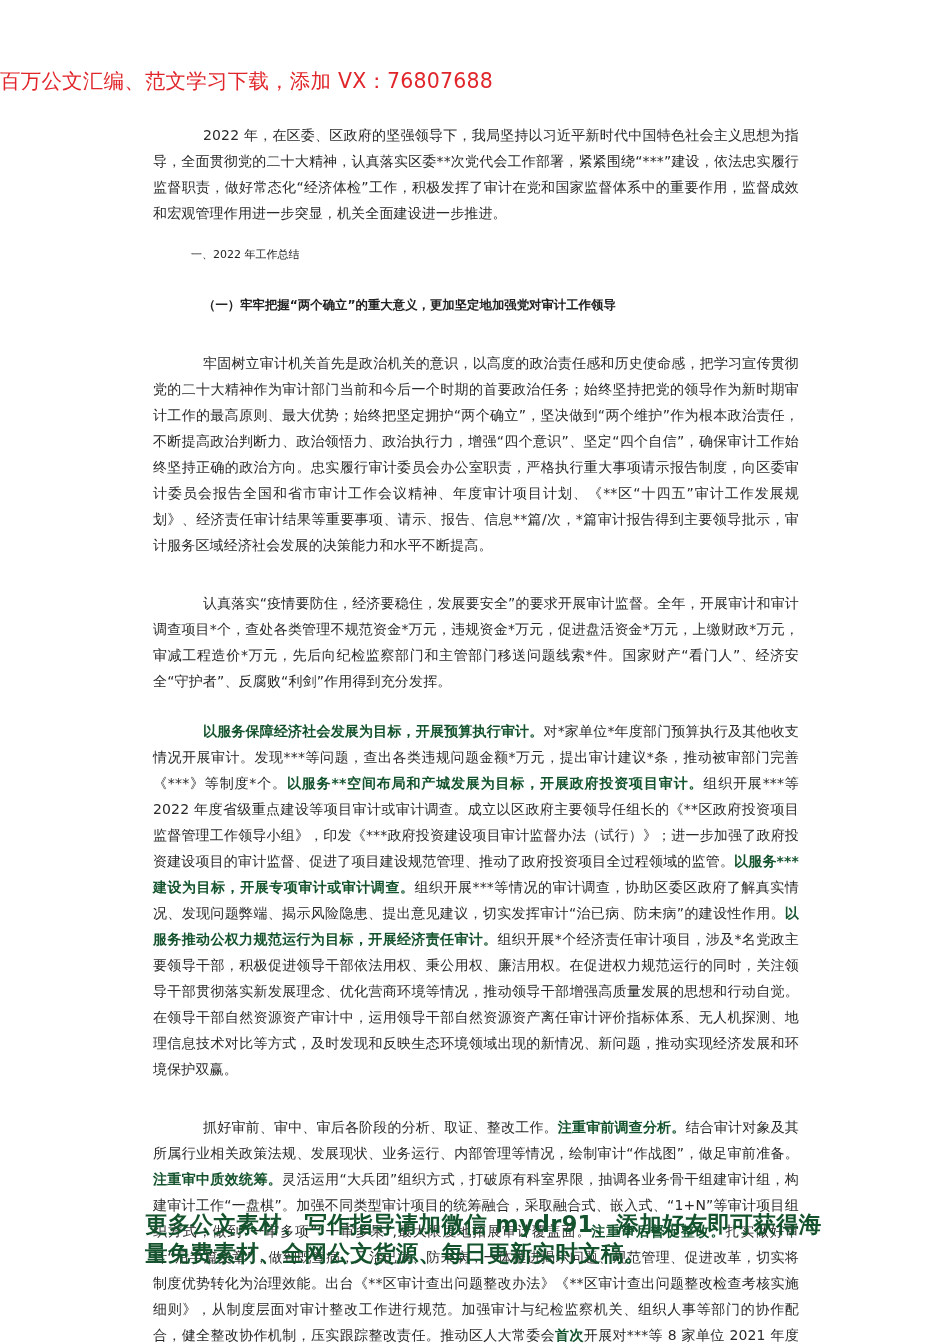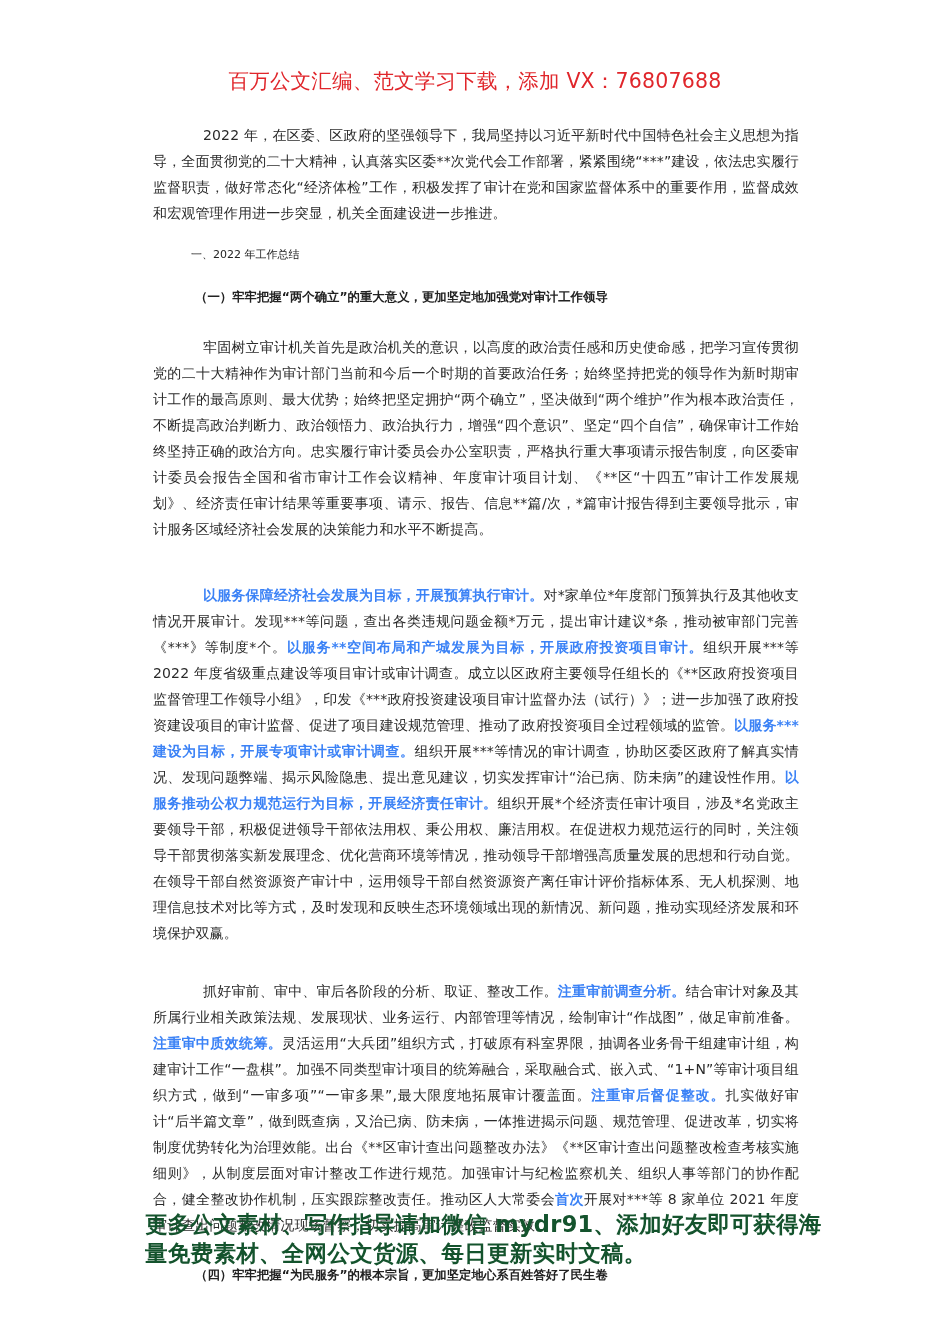--- a/index.html
+++ b/index.html
@@ -1,44 +1,45 @@
 <!DOCTYPE html>
 <html><head>
 <meta charset="utf-8">
 <style>
   html, body { margin: 0; padding: 0; background: #ffffff; }
   body { width: 950px; height: 1344px; position: relative; overflow: hidden;
          font-family: "DejaVu Sans", "Liberation Sans", sans-serif; color: #222; }
   .page { position: absolute; left: 145px; top: 0; width: 662px; }
-  .banner { position: absolute; left: 0; top: 64px; width: 950px; text-align: center;
+  .banner { position: absolute; left: 0; top: 64px; width: 950px; 
             color: #e0262b; font-size: 20.5px; line-height: 34px; letter-spacing: 0.2px; }
   .para { font-size: 14px; line-height: 26px; text-indent: 50px; margin: 8px;
           text-align: justify; color: #2a2a2a; letter-spacing: 0.15px; }
-  .para b { font-weight: bold; color: #3b82f6; }
+  .para b { font-weight: bold; color: #14532d; }
   .h1 { font-size: 11px; line-height: 26px; margin: 0; padding-left: 46px; color: #222; font-weight: normal; }
-  .h2 { font-size: 12.4px; line-height: 26px; margin: 8px; padding-left: 42px; color: #222; font-weight: bold; }
+  .h2 { font-size: 12.4px; line-height: 26px; margin: 16px; padding-left: 42px; color: #222; font-weight: bold; }
   .gap { height: 8px; }
   .footer { position: absolute; left: 145px; top: 1210px; width: 680px;
             font-size: 22.5px; line-height: 29px; font-weight: bold; color: #14532d; letter-spacing: 0.3px; }
 </style>
 </head>
 <body>
 
 <div class="banner">百万公文汇编、范文学习下载，添加 VX：76807688</div>
 
 <div class="page" style="top:114px;">
   <p class="para">2022 年，在区委、区政府的坚强领导下，我局坚持以习近平新时代中国特色社会主义思想为指导，全面贯彻党的二十大精神，认真落实区委**次党代会工作部署，紧紧围绕“***”建设，依法忠实履行监督职责，做好常态化“经济体检”工作，积极发挥了审计在党和国家监督体系中的重要作用，监督成效和宏观管理作用进一步突显，机关全面建设进一步推进。</p>
   <div class="gap"></div>
   <p class="h1">一、2022 年工作总结</p>
   <div class="gap"></div>
   <p class="h2">（一）牢牢把握“两个确立”的重大意义，更加坚定地加强党对审计工作领导</p>
   <div class="gap"></div>
   <p class="para">牢固树立审计机关首先是政治机关的意识，以高度的政治责任感和历史使命感，把学习宣传贯彻党的二十大精神作为审计部门当前和今后一个时期的首要政治任务；始终坚持把党的领导作为新时期审计工作的最高原则、最大优势；始终把坚定拥护“两个确立”，坚决做到“两个维护”作为根本政治责任，不断提高政治判断力、政治领悟力、政治执行力，增强“四个意识”、坚定“四个自信”，确保审计工作始终坚持正确的政治方向。忠实履行审计委员会办公室职责，严格执行重大事项请示报告制度，向区委审计委员会报告全国和省市审计工作会议精神、年度审计项目计划、《**区“十四五”审计工作发展规划》、经济责任审计结果等重要事项、请示、报告、信息**篇/次，*篇审计报告得到主要领导批示，审计服务区域经济社会发展的决策能力和水平不断提高。</p>
   <div class="gap"></div>
   <div class="gap"></div>
+  <p class="para">认真落实“疫情要防住，经济要稳住，发展要安全”的要求开展审计监督。全年，开展审计和审计调查项目*个，查处各类管理不规范资金*万元，违规资金*万元，促进盘活资金*万元，上缴财政*万元，审减工程造价*万元，先后向纪检监察部门和主管部门移送问题线索*件。国家财产“看门人”、经济安全“守护者”、反腐败“利剑”作用得到充分发挥。</p>
   <div class="gap"></div>
   <p class="para"><b>以服务保障经济社会发展为目标，开展预算执行审计。</b><span>对*家单位*年度部门预算执行及其他收支情况开展审计。发现***等问题，查出各类违规问题金额*万元，提出审计建议*条，推动被审部门完善《***》等制度*个。</span><b>以服务**空间布局和产城发展为目标，开展政府投资项目审计。</b><span>组织开展***等 2022 年度省级重点建设等项目审计或审计调查。成立以区政府主要领导任组长的《**区政府投资项目监督管理工作领导小组》，印发《***政府投资建设项目审计监督办法（试行）》；进一步加强了政府投资建设项目的审计监督、促进了项目建设规范管理、推动了政府投资项目全过程领域的监管。</span><b>以服务***建设为目标，开展专项审计或审计调查。</b><span>组织开展***等情况的审计调查，协助区委区政府了解真实情况、发现问题弊端、揭示风险隐患、提出意见建议，切实发挥审计“治已病、防未病”的建设性作用。</span><b>以服务推动公权力规范运行为目标，开展经济责任审计。</b><span>组织开展*个经济责任审计项目，涉及*名党政主要领导干部，积极促进领导干部依法用权、秉公用权、廉洁用权。在促进权力规范运行的同时，关注领导干部贯彻落实新发展理念、优化营商环境等情况，推动领导干部增强高质量发展的思想和行动自觉。在领导干部自然资源资产审计中，运用领导干部自然资源资产离任审计评价指标体系、无人机探测、地理信息技术对比等方式，及时发现和反映生态环境领域出现的新情况、新问题，推动实现经济发展和环境保护双赢。</span></p>
   <div class="gap"></div>
   <div class="gap"></div>
   <p class="para"><span>抓好审前、审中、审后各阶段的分析、取证、整改工作。</span><b>注重审前调查分析。</b><span>结合审计对象及其所属行业相关政策法规、发展现状、业务运行、内部管理等情况，绘制审计“作战图”，做足审前准备。</span><b>注重审中质效统筹。</b><span>灵活运用“大兵团”组织方式，打破原有科室界限，抽调各业务骨干组建审计组，构建审计工作“一盘棋”。加强不同类型审计项目的统筹融合，采取融合式、嵌入式、“1+N”等审计项目组织方式，做到“一审多项”“一审多果”,最大限度地拓展审计覆盖面。</span><b>注重审后督促整改。</b><span>扎实做好审计“后半篇文章”，做到既查病，又治已病、防未病，一体推进揭示问题、规范管理、促进改革，切实将制度优势转化为治理效能。出台《**区审计查出问题整改办法》《**区审计查出问题整改检查考核实施细则》，从制度层面对审计整改工作进行规范。加强审计与纪检监察机关、组织人事等部门的协作配合，健全整改协作机制，压实跟踪整改责任。推动区人大常委会</span><b>首次</b><span>开展对***等 8 家单位 2021 年度审计查出问题整改情况现场督察，切实提高审计整改监督实效。</span></p>
   <div class="gap"></div>
   <p class="h2">（四）牢牢把握“为民服务”的根本宗旨，更加坚定地心系百姓答好了民生卷</p>
 </div>
 
 <div class="footer">更多公文素材、写作指导请加微信 mydr91、添加好友即可获得海量免费素材、全网公文货源、每日更新实时文稿。</div>

